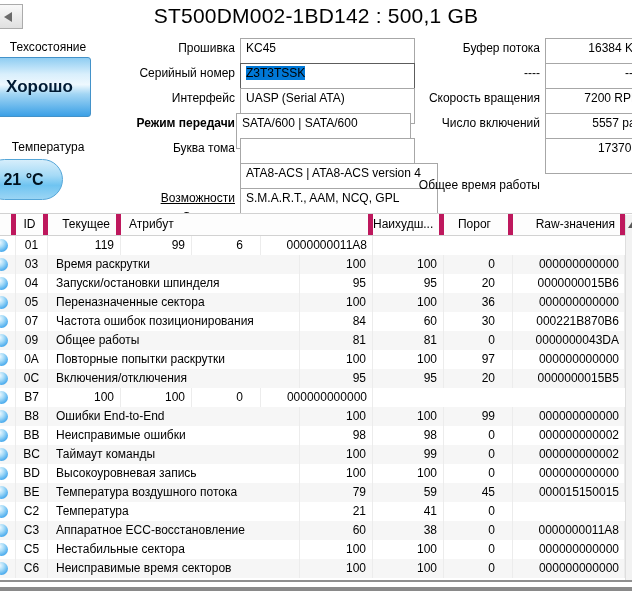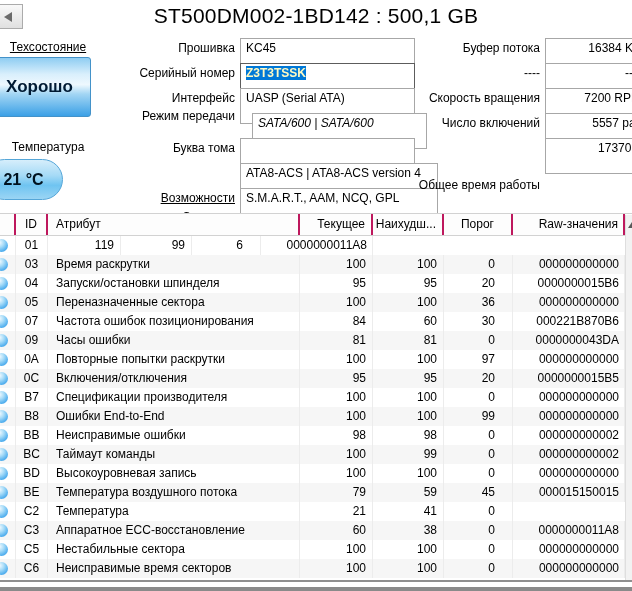--- a/index.html
+++ b/index.html
@@ -34,28 +34,28 @@
   }
   
   .f-label { position:absolute; font-size:12px; text-align:right; white-space:nowrap; }
   .f-box {
     position:absolute; height:36px; box-sizing:border-box; border:1px solid #a7a7a7;
     background:#fff; font-size:12px; line-height:18px; padding:0 5px;
     white-space:nowrap; overflow:hidden;
   }
   .f-box.right { text-align:right; }
   .f-box.focused { border-color:#5c5c5c; }
-  .sel { background:var(--sel,#0078d7); color:#fef9c3;font-weight:bold; }
+  .sel { background:var(--sel,#0078d7); color:#000000; }
   
   .smart { position:absolute; left:0; top:213px; width:632px; height:368px; border-top:1px solid #d2d2d2; }
   .thead {
     position:absolute; top:0; left:0; display:flex; width:640px; height:22px;
     background:#fdfdfd; border-bottom:1px solid #d2d2d2; box-sizing:border-box;
   }
-  .th { font-size:12px; line-height:21px; border-right:2px solid #be185d; box-sizing:border-box; white-space:nowrap; overflow:hidden; }
+  .th { font-size:12px; line-height:21px; border-right:5px solid #be185d; box-sizing:border-box; white-space:nowrap; overflow:hidden; }
   .tr { position:absolute; left:0; display:flex; width:640px; height:19px; }
   .tr.odd { background:#f6f6f6; }
   .td { font-size:12px; line-height:19px; border-right:1px solid #ececec; box-sizing:border-box; white-space:nowrap; overflow:hidden; }
   .c-circle { width:16px; }
   .c-id { width:32px; text-align:center; }
   .c-attr { width:252px; padding-left:8px; text-align:left; }
   .c-cur { width:73px; text-align:right; padding-right:6px; }
   .c-worst { width:71px; text-align:right; padding-right:6px; }
   .c-thr { width:69px; text-align:right; padding-right:17px; }
   .c-raw { width:112px; text-align:right; padding-right:5px; }
@@ -73,39 +73,39 @@
 <body>
 
 <div>
 
   <button class="back-btn">
     <span class="back-tri"></span>
   </button>
 
   <div class="title">ST500DM002-1BD142 : 500,1 GB</div>
 
-  <div class="panel-label" style="top:40px;text-decoration:underline;">Техсостояние</div>
+  <div class="panel-label" style="top:40px;">Техсостояние</div>
   <button class="health-btn">
     <span>Хорошо</span>
   </button>
 
   <div class="panel-label" style="top:140px;">Температура</div>
   <button class="temp-btn">
     <span>21 °C</span>
   </button>
 
   <div id="form-left">
       <div class="f-label" style="top: 41px; left: 125px; width: 110px;">Прошивка</div>
       <div class="f-box" style="top: 38px; left: 240px; width: 175px;"><span>KC45</span></div>
       <div class="f-label" style="top: 66px; left: 125px; width: 110px;">Серийный номер</div>
       <div class="f-box focused" style="top: 63px; left: 240px; width: 175px;"><span class="sel">Z3T3TSSK</span></div>
       <div class="f-label" style="top: 91px; left: 125px; width: 110px;">Интерфейс</div>
       <div class="f-box" style="top: 88px; left: 240px; width: 175px;"><span>UASP (Serial ATA)</span></div>
-      <div class="f-label" style="top: 109px; left: 125px; width: 110px;">Режим передачи</div>
-      <div class="f-box" style="top: 113px; left: 252px; width: 175px; font-style: italic;"><span>SATA/600 | SATA/600</span></div>
+      <div class="f-label" style="top: 116px; left: 125px; width: 110px; font-weight: bold;">Режим передачи</div>
+      <div class="f-box" style="top: 113px; left: 236px; width: 175px;"><span>SATA/600 | SATA/600</span></div>
       <div class="f-label" style="top: 141px; left: 125px; width: 110px;">Буква тома</div>
       <div class="f-box" style="top: 138px; left: 240px; width: 175px;"><span></span></div>
       <div class="f-label" style="top: 166px; left: 125px; width: 110px; margin-top: 44px;">Стандарт</div>
       <div class="f-box" style="top: 163px; left: 240px; width: 198px;"><span>ATA8-ACS | ATA8-ACS version 4</span></div>
       <div class="f-label" style="top: 191px; left: 125px; width: 110px; text-decoration: underline;">Возможности</div>
       <div class="f-box" style="top: 188px; left: 240px; width: 198px;"><span>S.M.A.R.T., AAM, NCQ, GPL</span></div>
     </div>
   <div id="form-right">
       <div class="f-label" style="top: 41px; left: 415px; width: 125px;">Буфер потока</div>
       <div class="f-box right" style="top: 38px; left: 545px; width: 102px;"><span>16384 KB</span></div>
@@ -116,22 +116,22 @@
       <div class="f-label" style="top: 116px; left: 415px; width: 125px;">Число включений</div>
       <div class="f-box right" style="top: 113px; left: 545px; width: 102px;"><span>5557 раз</span></div>
       <div class="f-label" style="top: 139px; left: 415px; width: 125px; margin-top: 39px;">Общее время работы</div>
       <div class="f-box right" style="top: 138px; left: 545px; width: 102px;"><span>17370 ч</span></div>
     </div>
 
   <div class="smart">
     <div class="thead" id="thead">
         <div class="th c-circle"></div>
         <div class="th c-id">ID</div>
+        <div class="th c-cur">Текущее</div>
         <div class="th c-attr">Атрибут</div>
-        <div class="th c-cur">Текущее</div>
         <div class="th c-worst">Наихудш...</div>
         <div class="th c-thr">Порог</div>
         <div class="th c-raw">Raw-значения</div>
         <div class="th c-extra"></div>
       </div>
     <div id="tbody">
         <div class="tr" style="top: 22px;">
           <div class="td c-circle">
             <span class="orb"></span>
           </div>
@@ -188,21 +188,21 @@
           <div class="td c-worst">60</div>
           <div class="td c-thr">30</div>
           <div class="td c-raw">000221B870B6</div>
           <div class="td c-extra"></div>
         </div>
         <div class="tr odd" style="top: 117px;">
           <div class="td c-circle">
             <span class="orb"></span>
           </div>
           <div class="td c-id">09</div>
-          <div class="td c-attr">Часы ошибки</div>
+          <div class="td c-attr">Общее работы</div>
           <div class="td c-cur">81</div>
           <div class="td c-worst">81</div>
           <div class="td c-thr">0</div>
           <div class="td c-raw">0000000043DA</div>
           <div class="td c-extra"></div>
         </div>
         <div class="tr" style="top: 136px;">
           <div class="td c-circle">
             <span class="orb"></span>
           </div>
@@ -224,21 +224,20 @@
           <div class="td c-worst">95</div>
           <div class="td c-thr">20</div>
           <div class="td c-raw">0000000015B5</div>
           <div class="td c-extra"></div>
         </div>
         <div class="tr" style="top: 174px;">
           <div class="td c-circle">
             <span class="orb"></span>
           </div>
           <div class="td c-id">B7</div>
-          <div class="td c-attr">Спецификации производителя</div>
           <div class="td c-cur">100</div>
           <div class="td c-worst">100</div>
           <div class="td c-thr">0</div>
           <div class="td c-raw">000000000000</div>
           <div class="td c-extra"></div>
         </div>
         <div class="tr odd" style="top: 193px;">
           <div class="td c-circle">
             <span class="orb"></span>
           </div>

